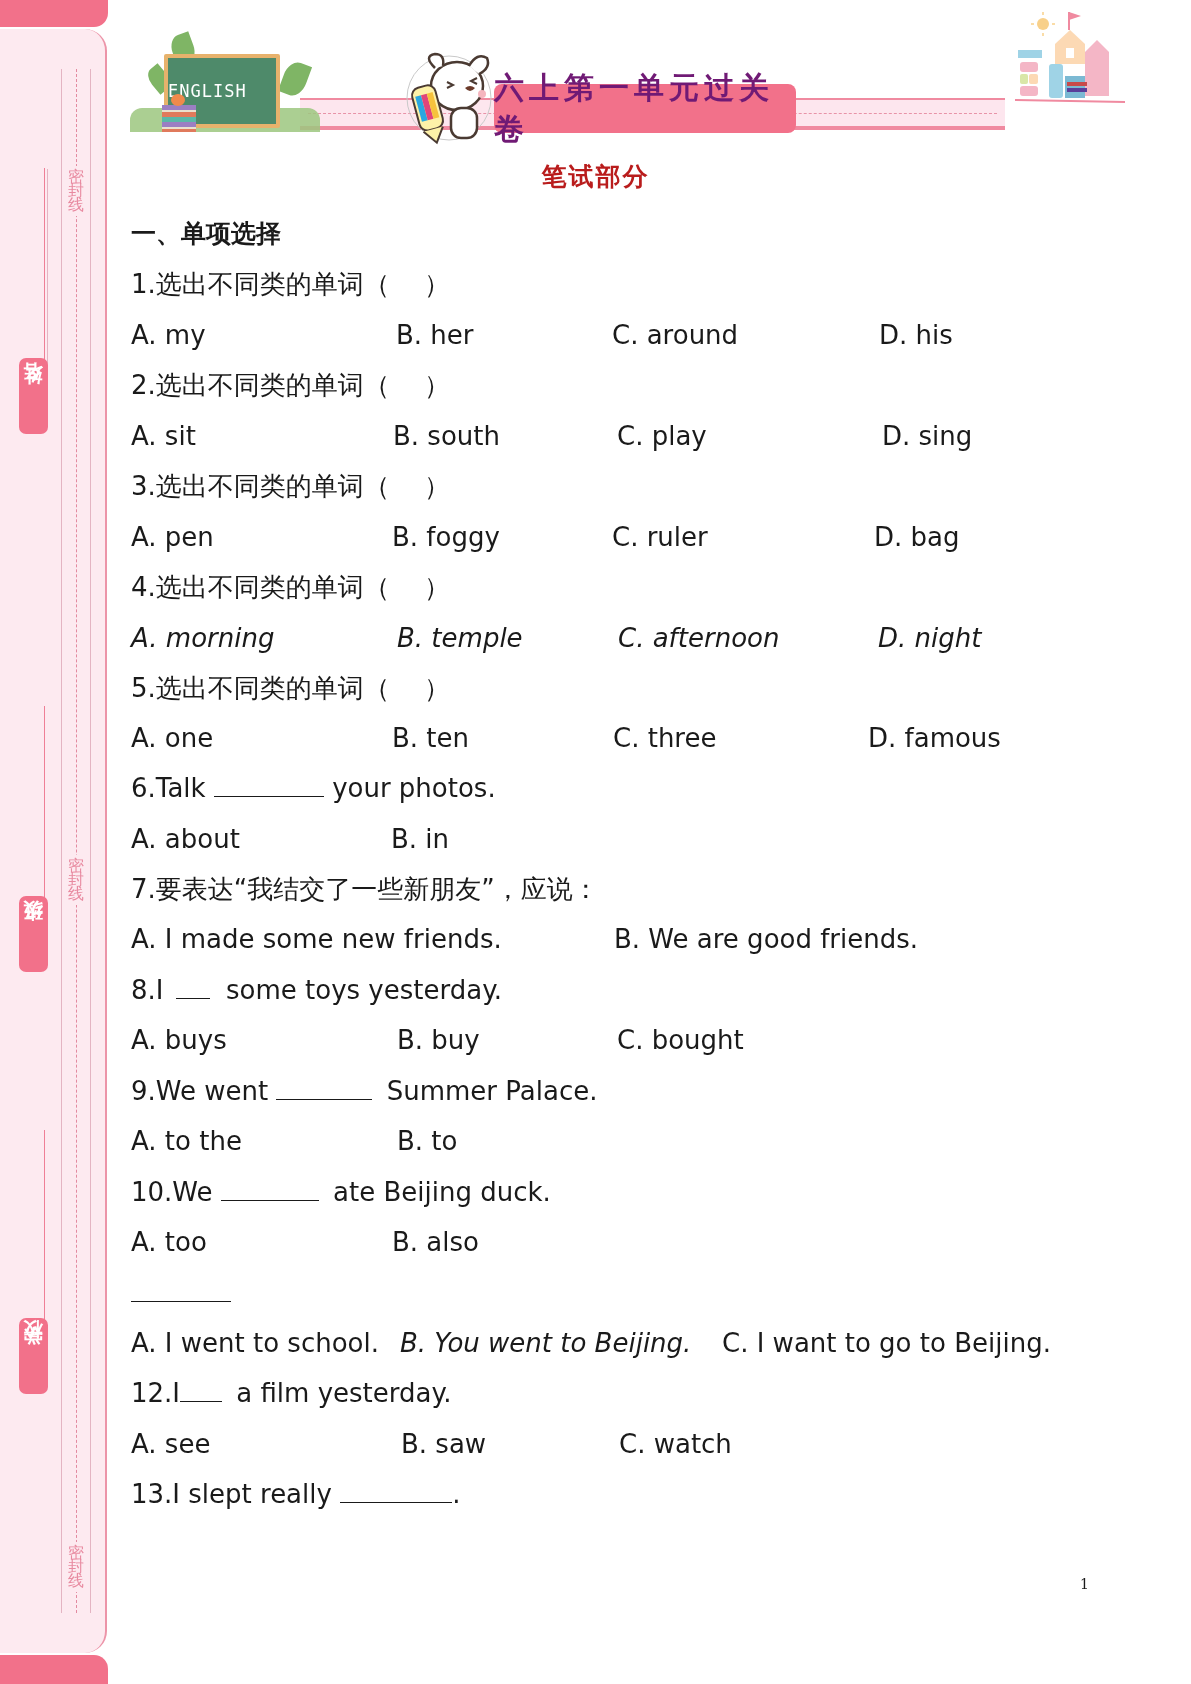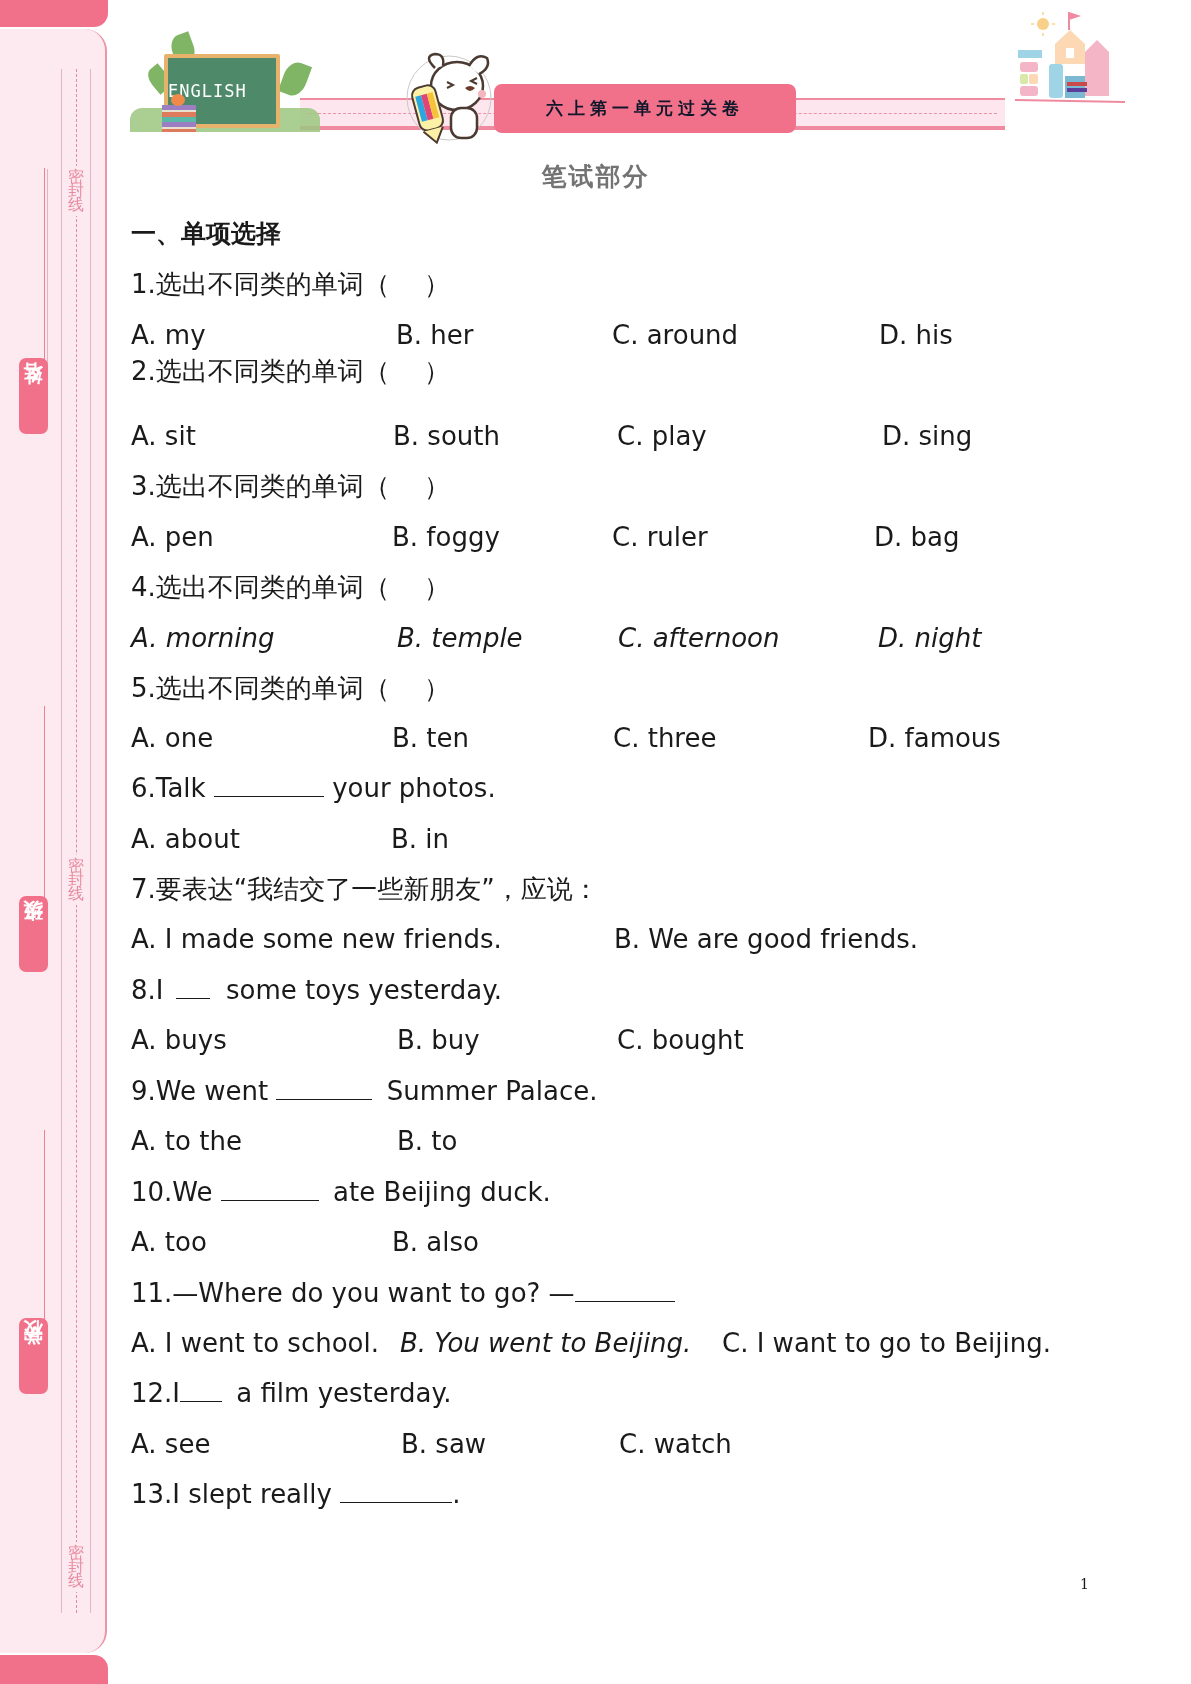--- a/index.html
+++ b/index.html
@@ -29,24 +29,24 @@
   .banner-band::after { content:""; position:absolute; left:8px; right:8px; top:13px; border-top:1px dashed #e893a8; }
   .chalkboard { position:absolute; left:164px; top:54px; width:116px; height:74px; background:#4e8a6a;
                 border:4px solid #e7b26c; box-sizing:border-box; border-radius:2px;
                 display:flex; align-items:center; justify-content:flex-start; }
   .chalkboard span { color:#fff; font-size:17px; letter-spacing:1px; font-family:"DejaVu Sans Mono",monospace; }
   .leaf { position:absolute; background:#7fb565; border-radius:50% 0; }
   .books { position:absolute; left:162px; top:105px; width:34px; height:27px;
            background:repeating-linear-gradient(#9b7fc2 0 5px,#e9e1cf 5px 7px,#e07a5c 7px 12px,#5ab8a8 12px 17px); }
   .mascot { position:absolute; left:405px; top:48px; width:90px; height:100px; }
   .title-pill { position:absolute; left:494px; top:84px; width:302px; height:49px; background:#f2718a;
-                border-radius:8px; color:#0f172a; font-size:17px; font-weight:bold; letter-spacing:5px;
+                border-radius:8px; color:#701a75; font-size:30px; font-weight:bold; letter-spacing:5px;
                 display:flex; align-items:center; justify-content:center; }
   .castle { position:absolute; left:1015px; top:4px; width:120px; height:100px; }
-  .subtitle { position:absolute; left:0; width:1191px; top:160px; text-align:center; color:#737373;
+  .subtitle { position:absolute; left:0; width:1191px; top:160px; text-align:center; color:#b91c1c;
               font-size:25px; font-weight:bold; letter-spacing:2px; }
 
   
   .content { position:absolute; left:131px; top:0; width:960px; }
   .line { position:absolute; left:0; height:36px; line-height:36px; font-size:26px; white-space:nowrap; }
   .section-heading { font-weight:bold; font-size:25px; }
   .opt { position:absolute; white-space:nowrap; }
   .blank { display:inline-block; border-bottom:1.5px solid #1a1a1a; height:26px; vertical-align:baseline; }
   .page-number { position:absolute; left:1080px; top:1576px; font-size:14px; font-family:"DejaVu Serif",serif; }
 </style>
@@ -137,21 +137,21 @@
   <div class="line section-heading" style="top:216px;">一、单项选择</div>
 
   <div class="line" style="top:266px;">1.选出不同类的单词（　 ）</div>
   <div class="line" style="top:317px; width:960px;">
     <span class="opt" style="left:0;">A. my</span>
     <span class="opt" style="left:265px;">B. her</span>
     <span class="opt" style="left:481px;">C. around</span>
     <span class="opt" style="left:748px;">D. his</span>
   </div>
 
-  <div class="line" style="top:353px;">2.选出不同类的单词（　 ）</div>
+  <div class="line" style="top:367px;">2.选出不同类的单词（　 ）</div>
   <div class="line" style="top:418px; width:960px;">
     <span class="opt" style="left:0;">A. sit</span>
     <span class="opt" style="left:262px;">B. south</span>
     <span class="opt" style="left:486px;">C. play</span>
     <span class="opt" style="left:751px;">D. sing</span>
   </div>
 
   <div class="line" style="top:468px;">3.选出不同类的单词（　 ）</div>
   <div class="line" style="top:519px; width:960px;">
     <span class="opt" style="left:0;">A. pen</span>
@@ -209,21 +209,21 @@
 
   <div class="line" style="top:1174px;">
     <span>10.We </span><span class="blank" style="width:98px; margin-right:6px;"></span><span> ate Beijing duck.</span>
   </div>
   <div class="line" style="top:1224px; width:960px;">
     <span class="opt" style="left:0;">A. too</span>
     <span class="opt" style="left:261px;">B. also</span>
   </div>
 
   <div class="line" style="top:1275px;">
-    <span>11.—Where do you want to go?  —</span><span class="blank" style="width:100px;"></span>
+    <span class="blank" style="width:100px;"></span>
   </div>
   <div class="line" style="top:1325px; width:960px;">
     <span class="opt" style="left:0;">A. I went to school.</span>
     <span class="opt" style="left:269px;font-style:italic;">B. You went to Beijing.</span>
     <span class="opt" style="left:591px;">C. I want to go to Beijing.</span>
   </div>
 
   <div class="line" style="top:1375px;">
     <span>12.I</span><span class="blank" style="width:42px; margin-right:6px;"></span><span> a film yesterday.</span>
   </div>

